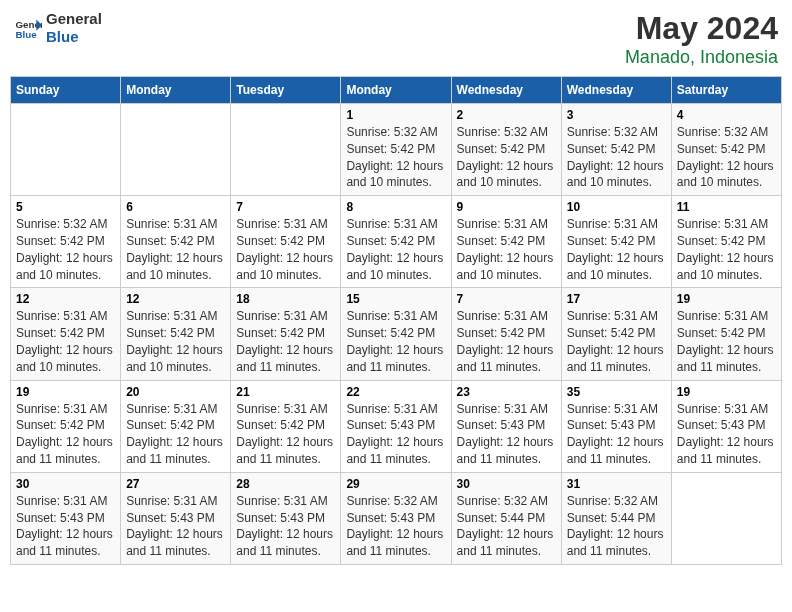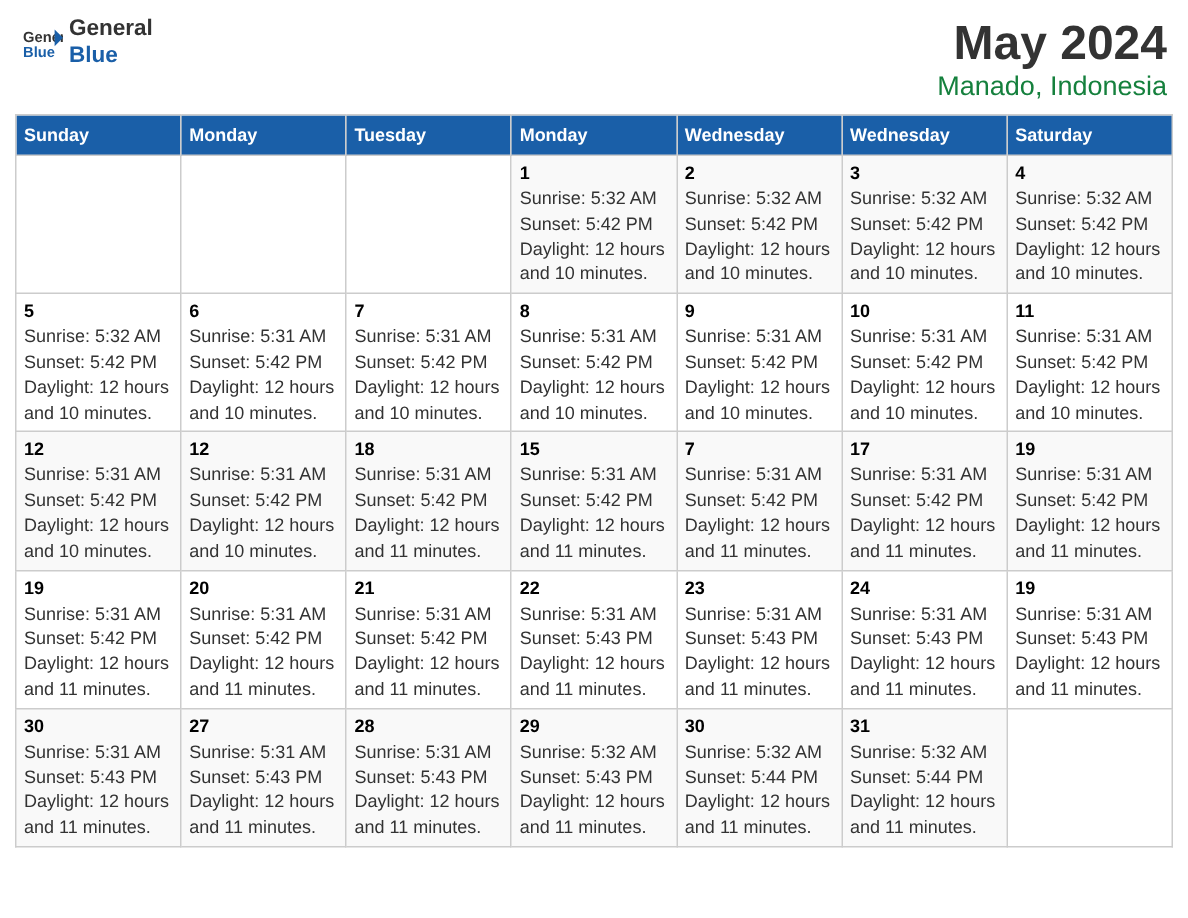--- a/index.html
+++ b/index.html
@@ -276,21 +276,21 @@
 and 11 minutes.</div>
         </td>
         <td>
           <div class="day-num">23</div>
           <div class="day-info" style="white-space: pre-line;">Sunrise: 5:31 AM
 Sunset: 5:43 PM
 Daylight: 12 hours
 and 11 minutes.</div>
         </td>
         <td>
-          <div class="day-num">24</div>
+          <div class="day-num">35</div>
           <div class="day-info" style="white-space: pre-line;">Sunrise: 5:31 AM
 Sunset: 5:43 PM
 Daylight: 12 hours
 and 11 minutes.</div>
         </td>
         <td>
           <div class="day-num">19</div>
           <div class="day-info" style="white-space: pre-line;">Sunrise: 5:31 AM
 Sunset: 5:43 PM
 Daylight: 12 hours

